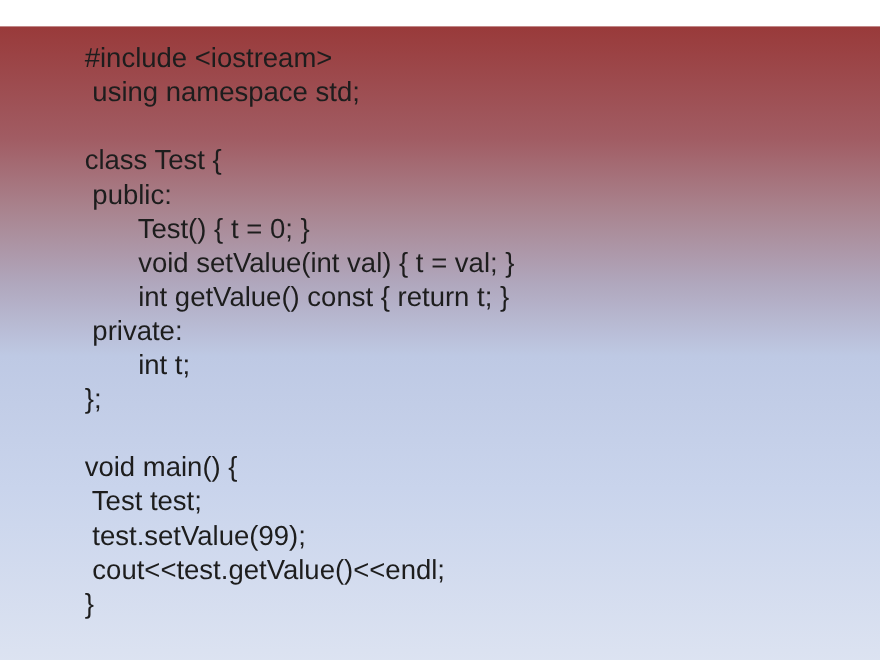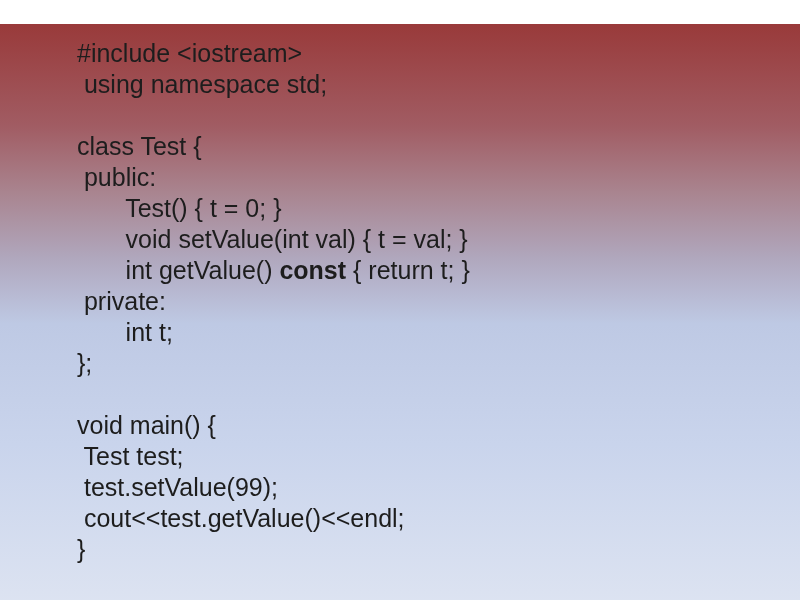--- a/index.html
+++ b/index.html
@@ -22,21 +22,21 @@
     left: 77px;
     font-size: 25px;
     line-height: 31px;
     color: #1d1d1d;
     white-space: pre;
   }
   .code-line {
     white-space: pre;
   }
   .code-line .b {
-    font-weight: bold;
+    font-weight: normal;
   }
 </style>
 </head>
 <body>
 
 <div class="slide" style="background: linear-gradient(rgb(153, 58, 58) 0%, rgb(161, 92, 99) 17%, rgb(169, 132, 143) 28%, rgb(176, 167, 189) 39%, rgb(190, 201, 228) 50%, rgb(201, 212, 236) 70%, rgb(223, 229, 242) 100%); margin-top: 24px;">
   <div class="code" style="color: rgb(29, 29, 29);"><div class="code-line"><span>#include &lt;iostream&gt;</span></div><div class="code-line"><span> using namespace std;</span></div><div class="code-line"><span> </span></div><div class="code-line"><span>class Test {</span></div><div class="code-line"><span> public:</span></div><div class="code-line"><span>       Test() { t = 0; }</span></div><div class="code-line"><span>       void setValue(int val) { t = val; }</span></div><div class="code-line"><span>       int getValue() </span><span class="b">const</span><span> { return t; }</span></div><div class="code-line"><span> private:</span></div><div class="code-line"><span>       int t;</span></div><div class="code-line"><span>};</span></div><div class="code-line"><span> </span></div><div class="code-line"><span>void main() {</span></div><div class="code-line"><span> Test test;</span></div><div class="code-line"><span> test.setValue(99);</span></div><div class="code-line"><span> cout&lt;&lt;test.getValue()&lt;&lt;endl;</span></div><div class="code-line"><span>}</span></div></div>
 </div>
 
 </body></html>

